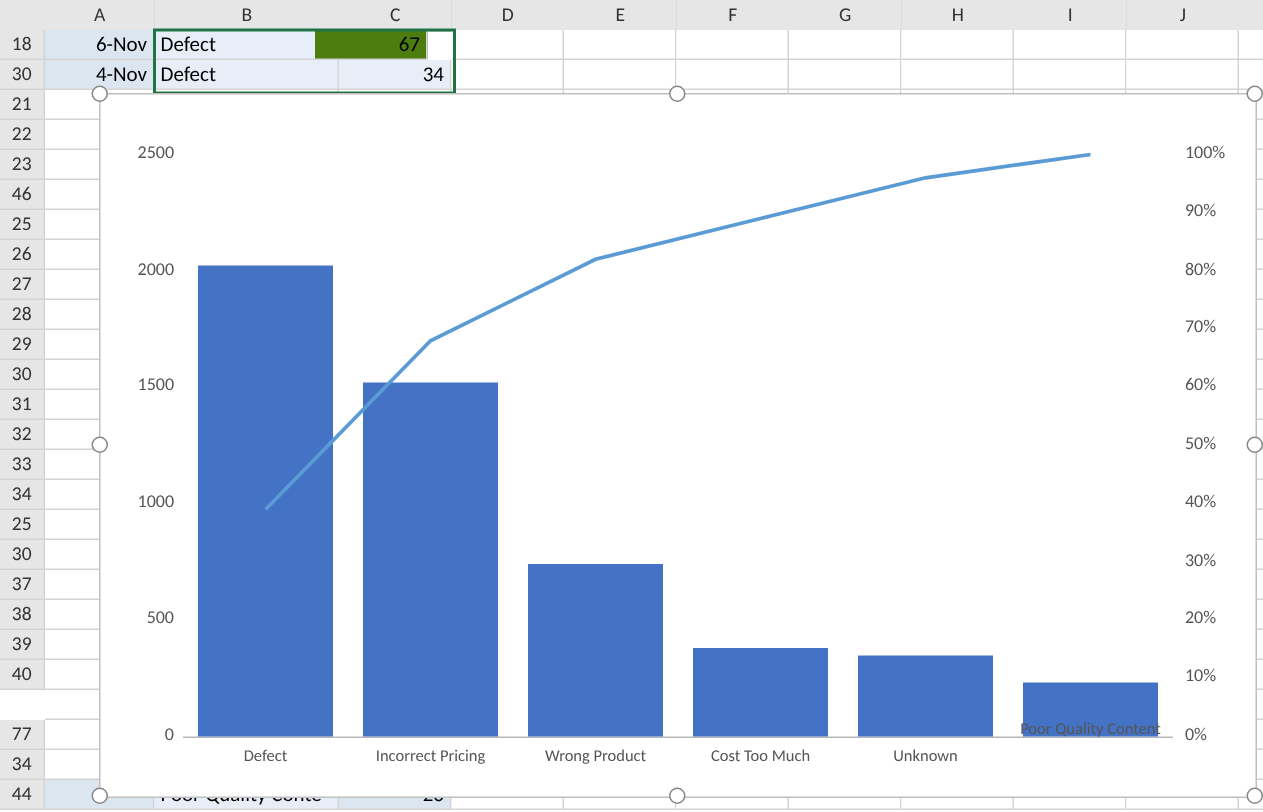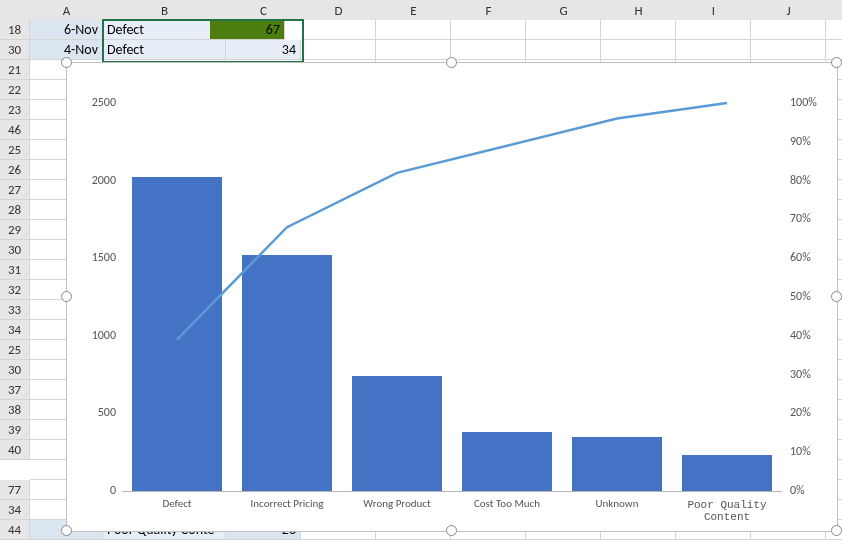--- a/index.html
+++ b/index.html
@@ -387,21 +387,21 @@
         <div class="cat-label" style="left: 55px; top: 394px; width: 120px;">Defect</div>
         <div class="bar" style="left: 119.9px; width: 90.2px; top: 152.096px; height: 235.904px; background: rgb(68, 114, 196);"></div>
         <div class="cat-label" style="left: 165px; top: 394px; width: 120px;">Incorrect Pricing</div>
         <div class="bar" style="left: 229.9px; width: 90.2px; top: 273.152px; height: 114.848px; background: rgb(68, 114, 196);"></div>
         <div class="cat-label" style="left: 275px; top: 394px; width: 120px;">Wrong Product</div>
         <div class="bar" style="left: 339.9px; width: 90.2px; top: 329.024px; height: 58.976px; background: rgb(68, 114, 196);"></div>
         <div class="cat-label" style="left: 385px; top: 394px; width: 120px;">Cost Too Much</div>
         <div class="bar" style="left: 449.9px; width: 90.2px; top: 333.68px; height: 54.32px; background: rgb(68, 114, 196);"></div>
         <div class="cat-label" style="left: 495px; top: 394px; width: 120px;">Unknown</div>
         <div class="bar" style="left: 559.9px; width: 90.2px; top: 352.304px; height: 35.696px; background: rgb(68, 114, 196);"></div>
-        <div class="cat-label" style="left: 605px; top: 396px; width: 120px; font-family: Liberation Mono, monospace;">Poor Quality Content</div>
+        <div class="cat-label" style="left: 605px; top: 376px; width: 120px;">Poor Quality Content</div>
         <svg class="line" width="660" height="388" style="left: 0px; top: 0px;">
           <path d="M55,236.68 L165,124.15999999999997 L275,69.84000000000003 L385,42.68000000000001 L495,15.520000000000039 L605,0 " fill="none" stroke="#5b9bd5" stroke-width="2.5"></path>
         </svg>
       </div>
 </div>
 
 <div id="handles">
       <div class="handle" style="left: 61px; top: 57px;"></div>
       <div class="handle" style="left: 446px; top: 57px;"></div>
       <div class="handle" style="left: 831px; top: 57px;"></div>

